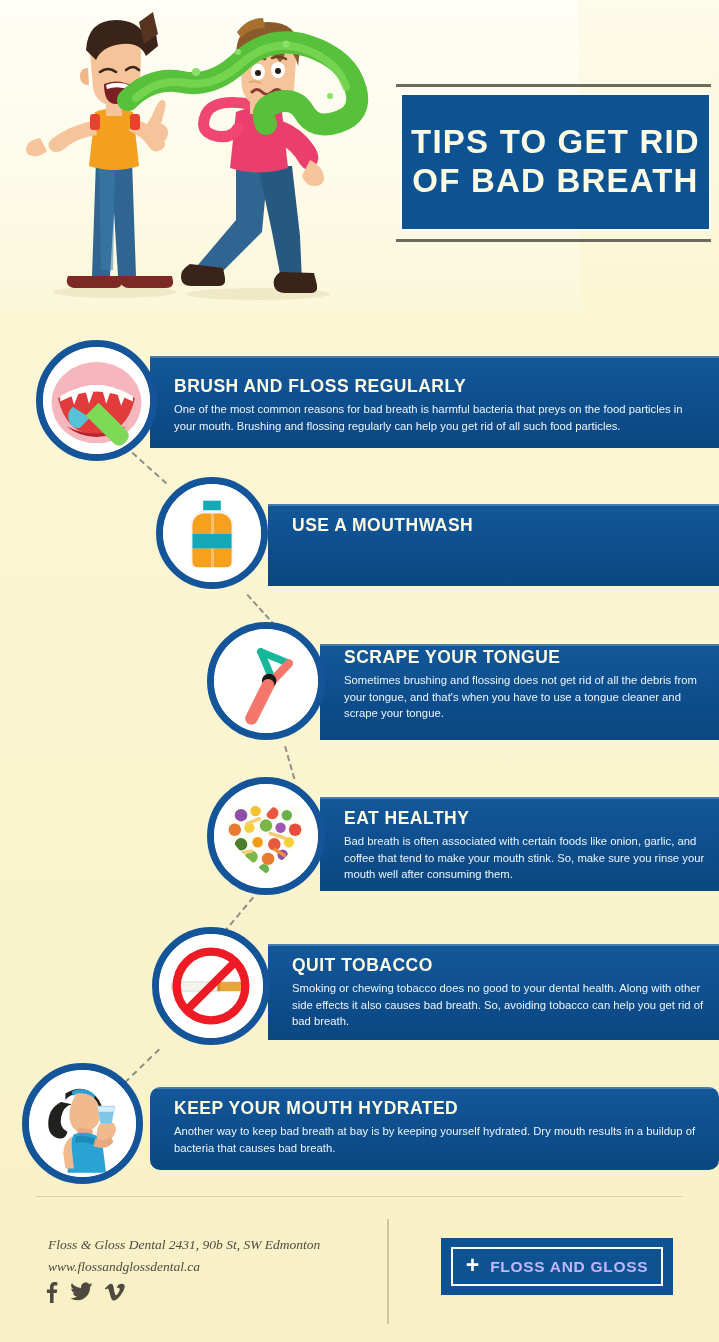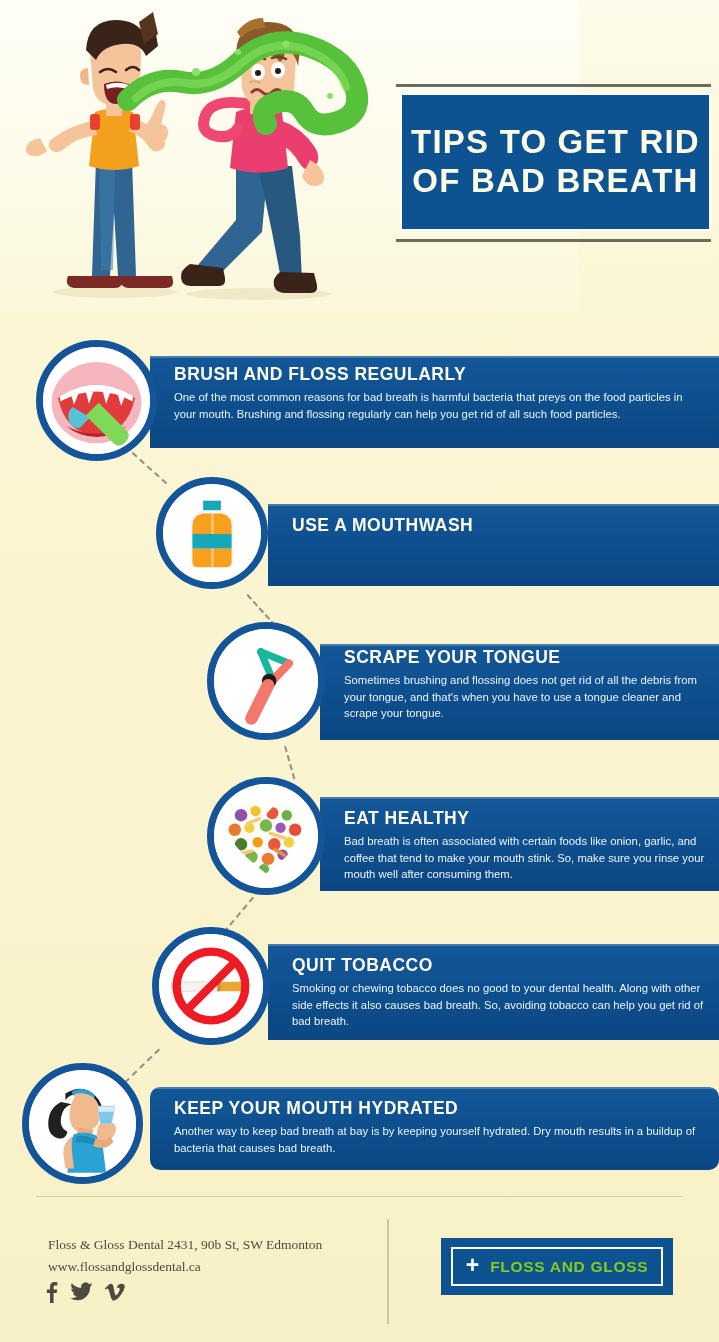--- a/index.html
+++ b/index.html
@@ -96,20 +96,21 @@
   
   .footer-divider {
     position: absolute; left: 36px; top: 1196px;
     width: 647px; height: 1px; background: #d9d2a4;
   }
   .footer { position: absolute; left: 0; top: 1205px; width: 719px; height: 137px; }
   .footer-text {
     position: absolute; left: 48px; top: 29px;
     color: #4e4a40;
     font-family: "Liberation Serif", serif;
+    font-style: italic;
     font-size: 13.5px;
     line-height: 1.62;
   }
   .socials { position: absolute; left: 45px; top: 76px; display: flex; gap: 12px; align-items: center; }
   .socials svg { display: block; fill: #4e4a40; }
   .footer-vline {
     position: absolute; left: 387px; top: 14px;
     width: 2px; height: 105px; background: #cdc79c;
   }
   .cta-outer {
@@ -119,21 +120,21 @@
     display: flex; align-items: center; justify-content: center;
   }
   .cta-inner {
     width: 212px; height: 39px;
     border: 2px solid #ffffff;
     display: flex; align-items: center; justify-content: center;
     gap: 11px;
   }
   .cta-plus { color: #ffffff; font-size: 23px; font-weight: bold; line-height: 1; margin-top: -2px; }
   .cta-label {
-    color: #84cc16; font-size: 15.5px; font-weight: bold; letter-spacing: 0.7px;
+    color: #c4b5fd; font-size: 15.5px; font-weight: bold; letter-spacing: 0.7px;
   }
 </style>
 </head>
 <body>
 
 <div class="page">
 
   <div class="header">
 
     <div class="hero-art">
@@ -229,21 +230,21 @@
     </div>
   </div>
 
   <div class="connector" style="left:133px; top:452px; width:46px; transform:rotate(42deg);"></div>
   <div class="connector" style="left:248px; top:594px; width:42px; transform:rotate(48deg);"></div>
   <div class="connector" style="left:286px; top:746px; width:34px; transform:rotate(74deg);"></div>
   <div class="connector" style="left:254px; top:898px; width:46px; transform:rotate(130deg);"></div>
   <div class="connector" style="left:160px; top:1050px; width:48px; transform:rotate(136deg);"></div>
 
   <div class="tip">
-    <div class="tip-bar" style="left:150px; top:356px; width:569px; height:92px; padding:8px 16px 12px 24px;">
+    <div class="tip-bar" style="left:150px; top:356px; width:569px; height:92px; padding:20px 16px 12px 24px;">
       <div class="tip-heading">BRUSH AND FLOSS REGULARLY</div>
       <div class="tip-body">One of the most common reasons for bad breath is harmful bacteria that preys on the food particles in your mouth. Brushing and flossing regularly can help you get rid of all such food particles.</div>
     </div>
     <div class="circle" style="left:36px; top:340px; width:121px; height:121px;">
       <svg viewBox="0 0 100 100" xmlns="http://www.w3.org/2000/svg">
         <circle cx="50" cy="50" r="50" fill="#ffffff"></circle>
         <ellipse cx="50" cy="52" rx="42" ry="38" fill="#f5b7bd"></ellipse>
         <path d="M14 48 q36-26 72 0 q-8 34 -36 34 q-28 0 -36 -34 z" fill="#e23b3b"></path>
         <path d="M16 46 q34-22 68 0 l0 5 q-34-19 -68 0 z" fill="#ffffff"></path>
         <path d="M26 44 l3 10 l4 -10 z" fill="#ffffff"></path>

